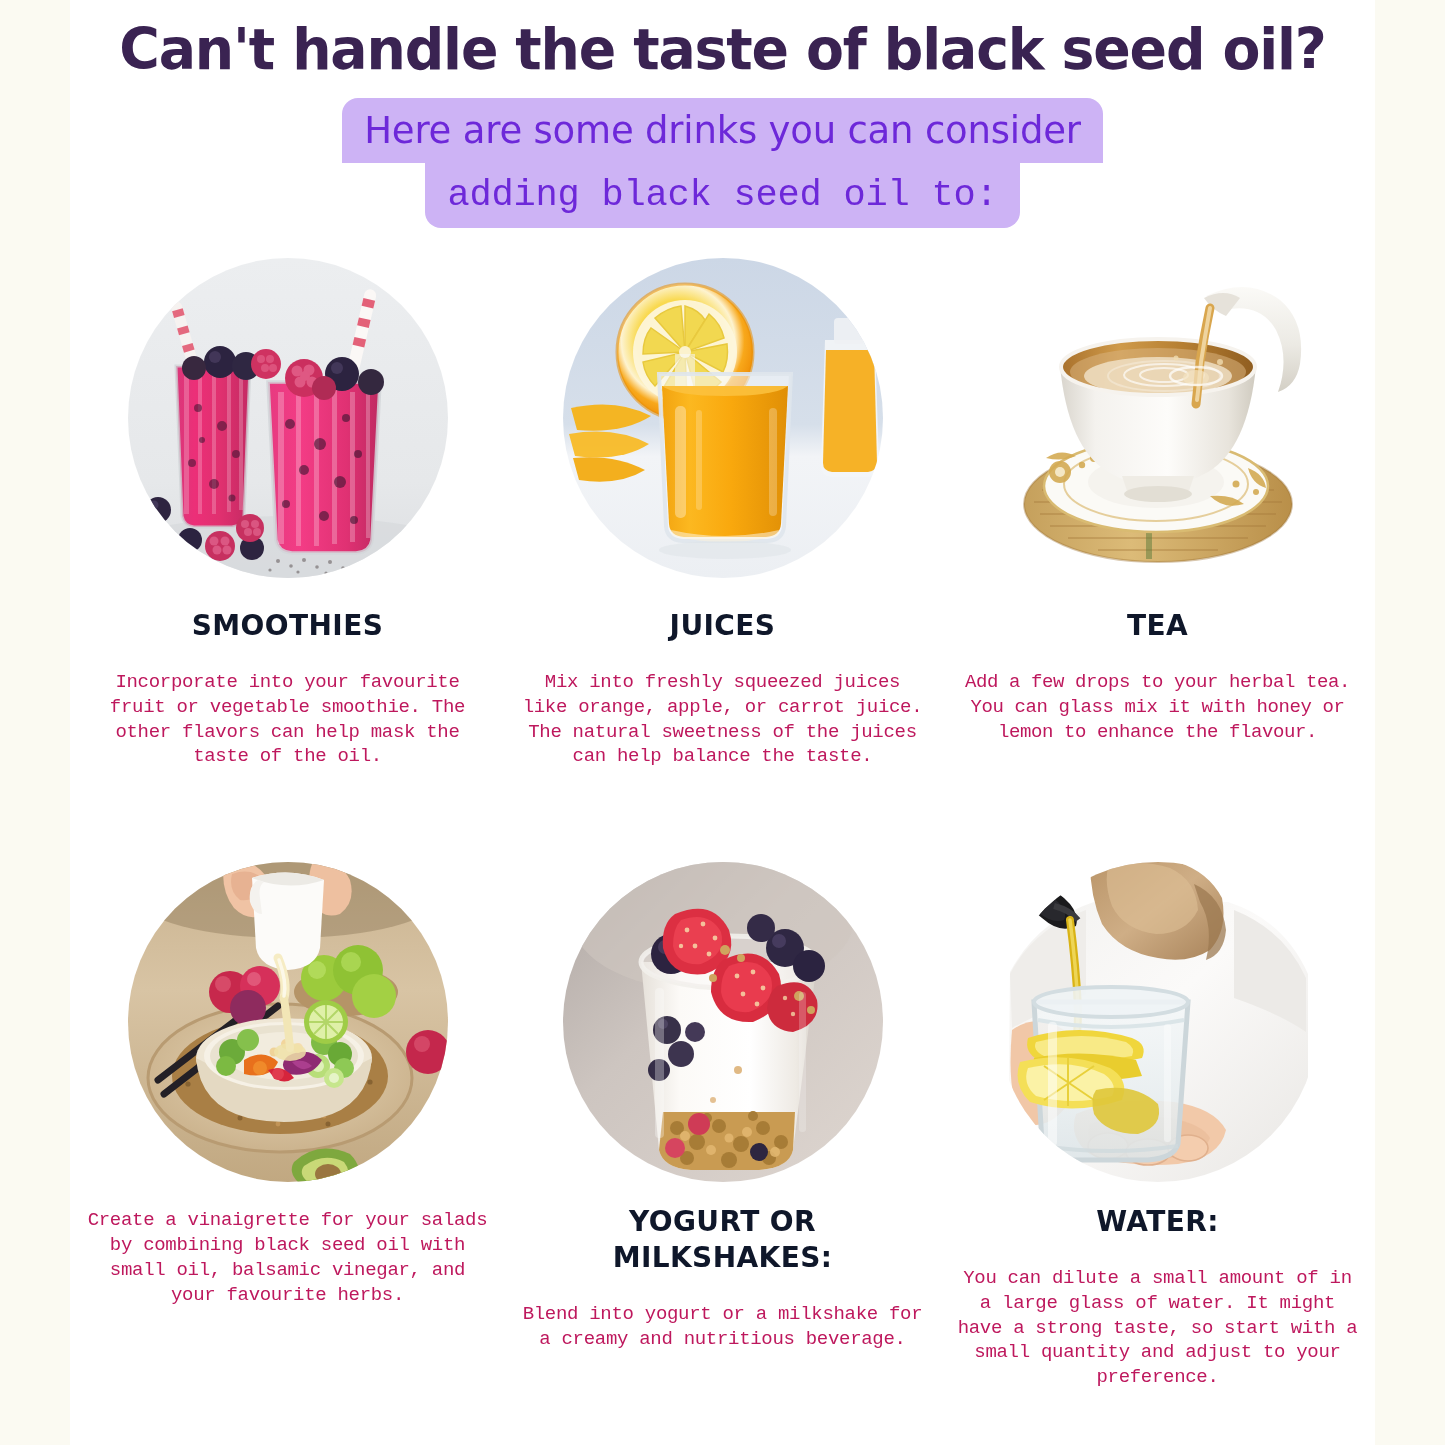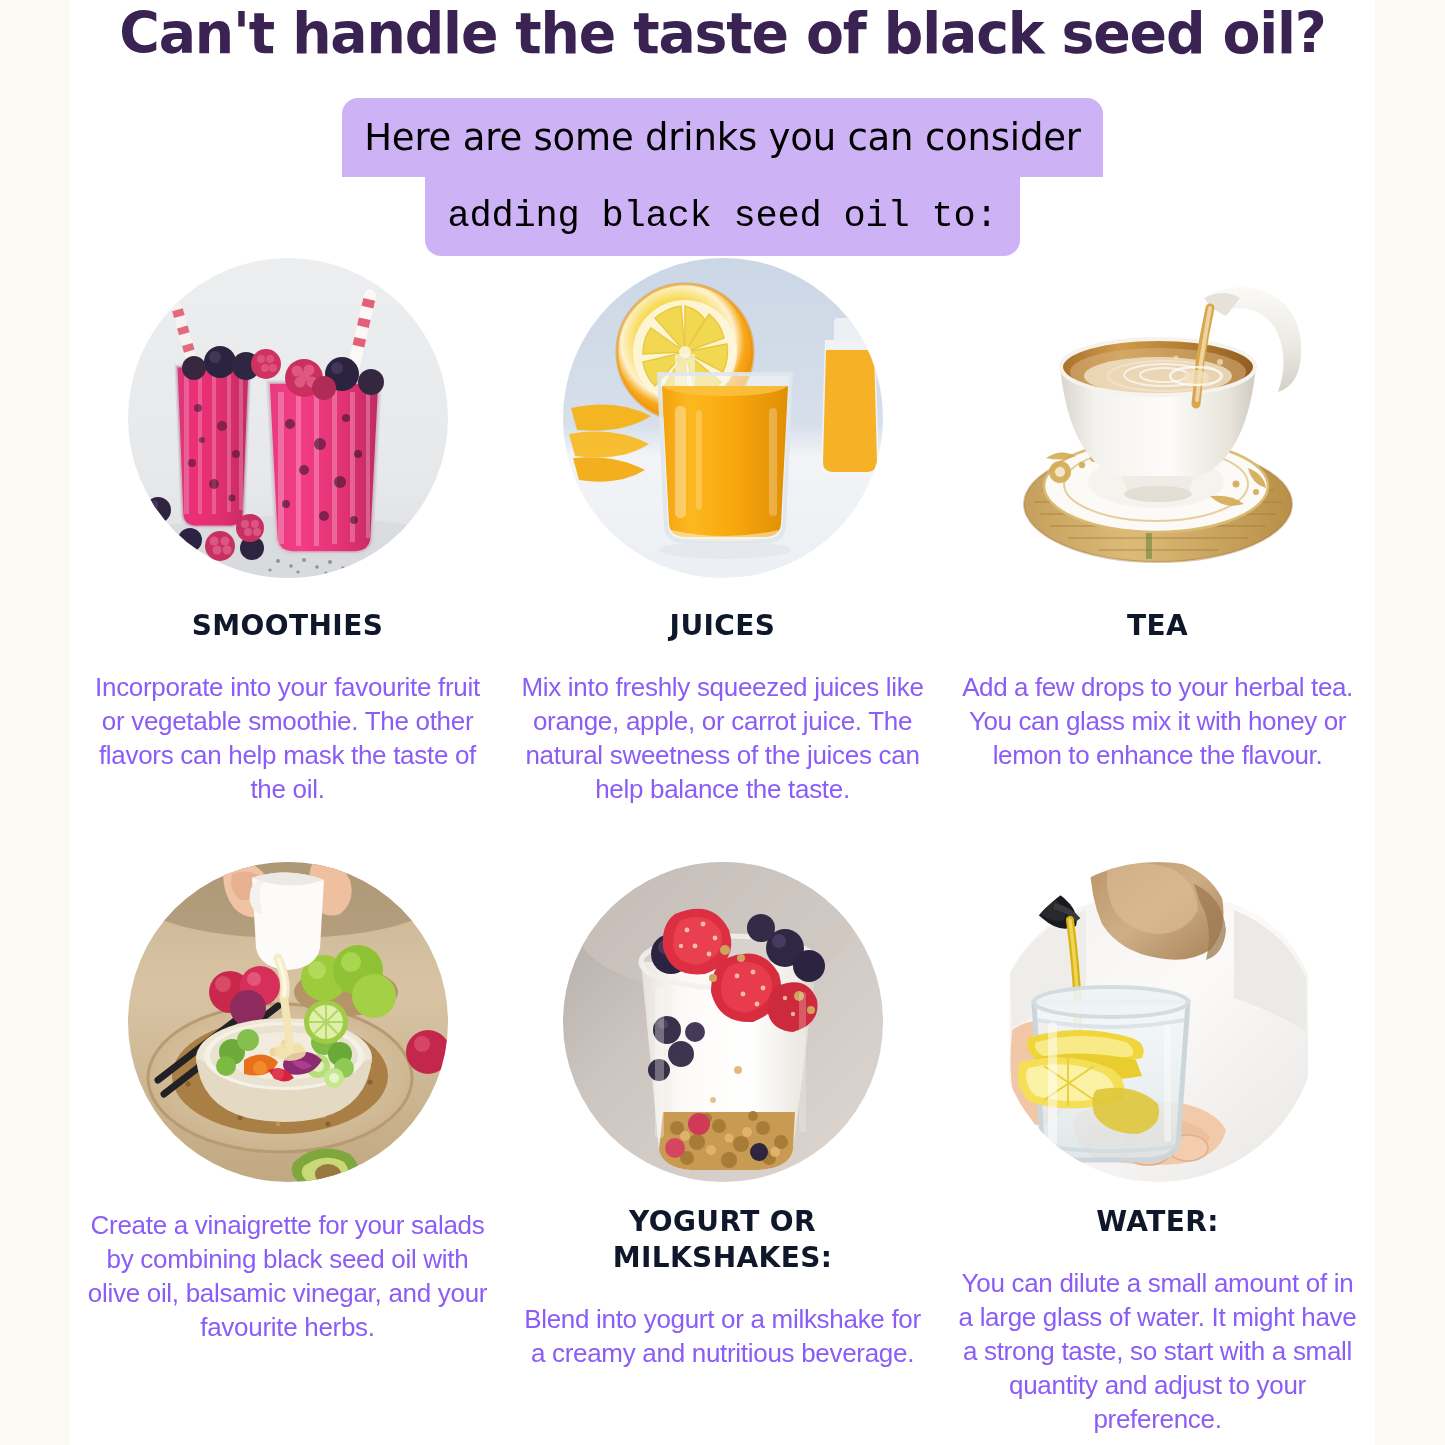--- a/index.html
+++ b/index.html
@@ -27,21 +27,21 @@
     top: 0;
     width: 1305px;
     height: 1445px;
     background: #ffffff;
   }
 
   
   #header {
     position: absolute;
     left: 0;
-    top: 0;
+    top: 16px;
     width: 1445px;
     padding-top: 4px;
     text-align: center;
   }
   #title {
     font-family: "DejaVu Sans", sans-serif;
     font-weight: bold;
     font-size: 57px;
     letter-spacing: -1.2px;
     color: #3a2352;
@@ -55,25 +55,25 @@
     position: absolute;
     left: 0;
     top: 98px;
     width: 1445px;
     text-align: center;
     line-height: 0;
   }
   .sub-line {
     display: inline-block;
     background: #cdb3f5;
-    color: #000000;
+    color: #6d28d9;
     font-family: "DejaVu Sans", sans-serif;
     font-size: 37px;
     line-height: 57px;
-    padding: 11px 22px;
+    padding: 4px 22px;
     white-space: nowrap;
     letter-spacing: -0.2px;
   }
   .sub-line-1 {
     border-radius: 16px 16px 0 0;
   }
   .sub-line-2 {
     border-radius: 0 0 16px 16px;
     margin-top: 0;
     font-family: Liberation Mono, monospace;
@@ -114,24 +114,24 @@
     font-size: 28px;
     letter-spacing: 0.4px;
     color: #0f172a;
     margin: 0;
     line-height: 1.28;
   }
   .r1 .card-title { padding-top: 30px; }
   .r2 .card-title { padding-top: 22px; }
 
   .card-body {
-    font-family: Liberation Sans, sans-serif;
-    font-size: 26px;
+    font-family: Liberation Mono, monospace;
+    font-size: 19px;
     line-height: 1.31;
-    color: #8b5cf6;
+    color: #be185d;
     margin: 0;
     letter-spacing: -0.3px;
   }
   .r1 .card-body { padding-top: 26px; }
   .r2 .card-body { padding-top: 26px; }
 
   .card-3 .card-body { letter-spacing: -0.4px; }
 </style>
 </head>
 <body>
@@ -587,21 +587,21 @@
           <path d="M130 18 Q120 24 122 40 Q126 52 134 52 L132 36 Q130 24 136 20 Z" fill="#f4f2ee"></path>
           <path d="M150 96 Q160 120 156 136" stroke="#f6ecc4" stroke-width="9" fill="none" stroke-linecap="round"></path>
           <path d="M156 136 Q160 164 162 186" stroke="#f2e6b6" stroke-width="8" fill="none" stroke-linecap="round"></path>
           <path d="M151 98 Q159 120 156 134" stroke="#fdfaec" stroke-width="3.5" fill="none" stroke-linecap="round" opacity="0.9"></path>
 
           <path d="M166 300 Q190 278 222 292 Q236 306 228 320 L170 320 Q160 310 166 300 Z" fill="#7ea83e"></path>
           <path d="M176 304 Q196 290 216 300 Q224 310 218 320 L180 320 Q170 312 176 304 Z" fill="#c9d977"></path>
           <ellipse cx="200" cy="312" rx="13" ry="10" fill="#9a7640"></ellipse>
         </svg>
       </div>
-      <p class="card-body">Create a vinaigrette for your salads by combining black seed oil with olive oil, balsamic vinegar, and your favourite herbs.</p>
+      <p class="card-body">Create a vinaigrette for your salads by combining black seed oil with small oil, balsamic vinegar, and your favourite herbs.</p>
     </div>
 
     <div class="card card-5">
       <div class="photo">
         <svg viewBox="0 0 320 320" xmlns="http://www.w3.org/2000/svg">
           <defs>
             <linearGradient id="yBg" x1="0" y1="0" x2="1" y2="1">
               <stop offset="0%" stop-color="#b0a8a4"></stop>
               <stop offset="40%" stop-color="#cdc5c0"></stop>
               <stop offset="100%" stop-color="#ded6d0"></stop>

